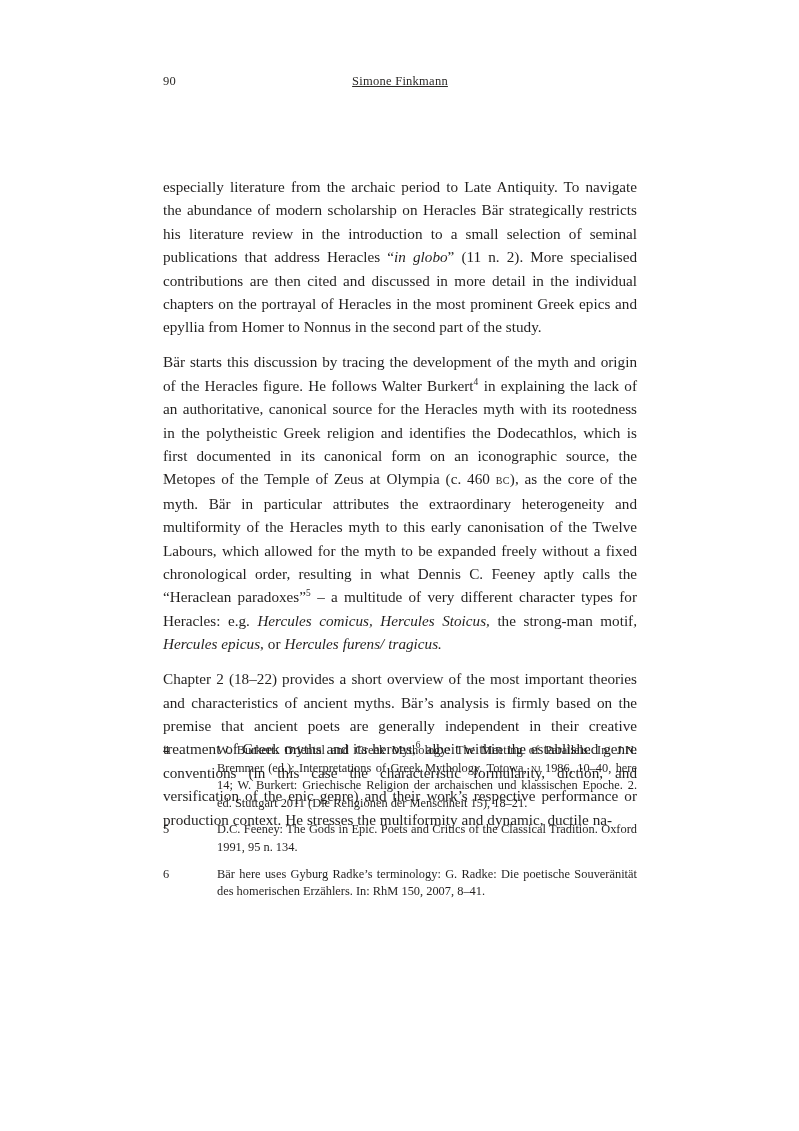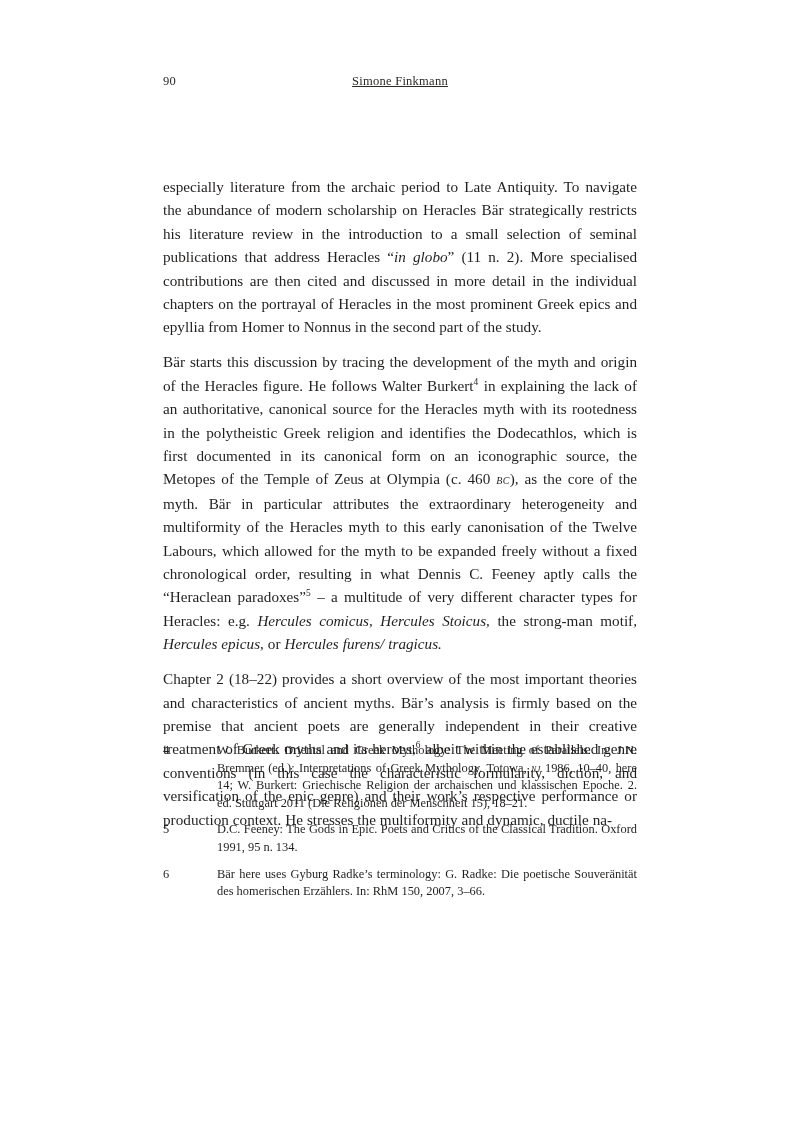--- a/index.html
+++ b/index.html
@@ -67,21 +67,20 @@
     word-spacing: 0.1px;
   }
   .para:last-child { margin-bottom: 0; }
 
   i, .it { font-style: italic; }
 
   .smallcaps {
     font-variant: small-caps;
     font-size: 0.93em;
     letter-spacing: 0.3px;
-    font-style: italic;
   }
 
   sup.fnmark {
     font-size: 0.62em;
     vertical-align: super;
     line-height: 0;
     letter-spacing: 0.2px;
   }
 
   
@@ -132,17 +131,17 @@
       <div class="footnote">
         <span class="fn-num">4</span>
         <span class="fn-body"><span>W. Burkert: Oriental and Greek Mythology: The Meeting of Parallels. In: J.N. Bremmer (ed.): Interpretations of Greek Mythology. Totowa, </span><span class="smallcaps">nj</span><span> 1986, 10–40, here 14; W. Burkert: Griechische Religion der archaischen und klassischen Epoche. 2. ed. Stuttgart 2011 (Die Religionen der Menschheit 15), 18–21.</span></span>
       </div>
       <div class="footnote">
         <span class="fn-num">5</span>
         <span class="fn-body"><span>D.C. Feeney: The Gods in Epic. Poets and Critics of the Classical Tradition. Oxford 1991, 95 n. 134.</span></span>
       </div>
       <div class="footnote">
         <span class="fn-num">6</span>
-        <span class="fn-body"><span>Bär here uses Gyburg Radke’s terminology: G. Radke: Die poetische Souveränität des homerischen Erzählers. In: RhM 150, 2007, 3–66.</span></span>
+        <span class="fn-body"><span>Bär here uses Gyburg Radke’s terminology: G. Radke: Die poetische Souveränität des homerischen Erzählers. In: RhM 150, 2007, 8–41.</span></span>
       </div>
     </div>
 
 </div>
 
 </body></html>

